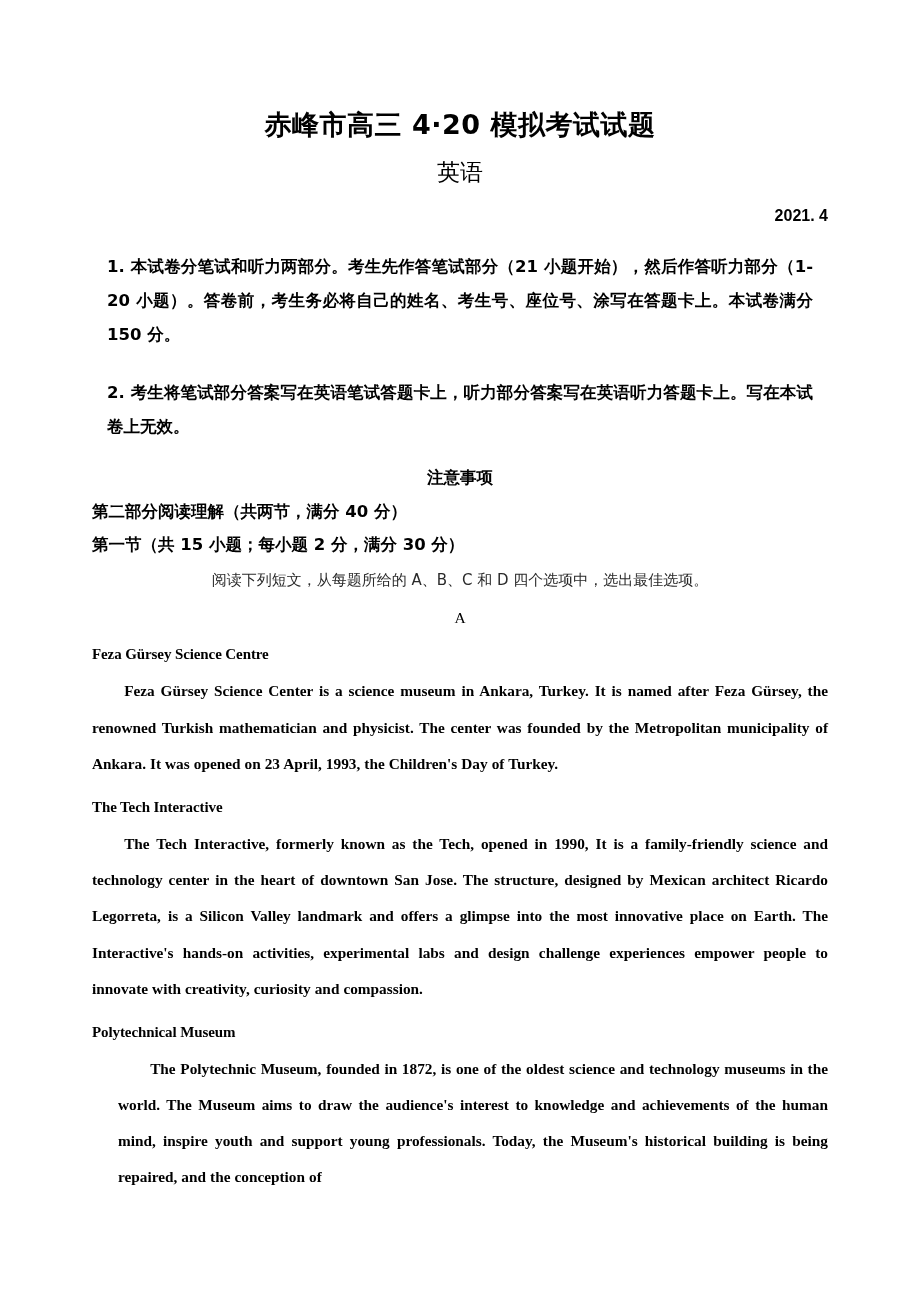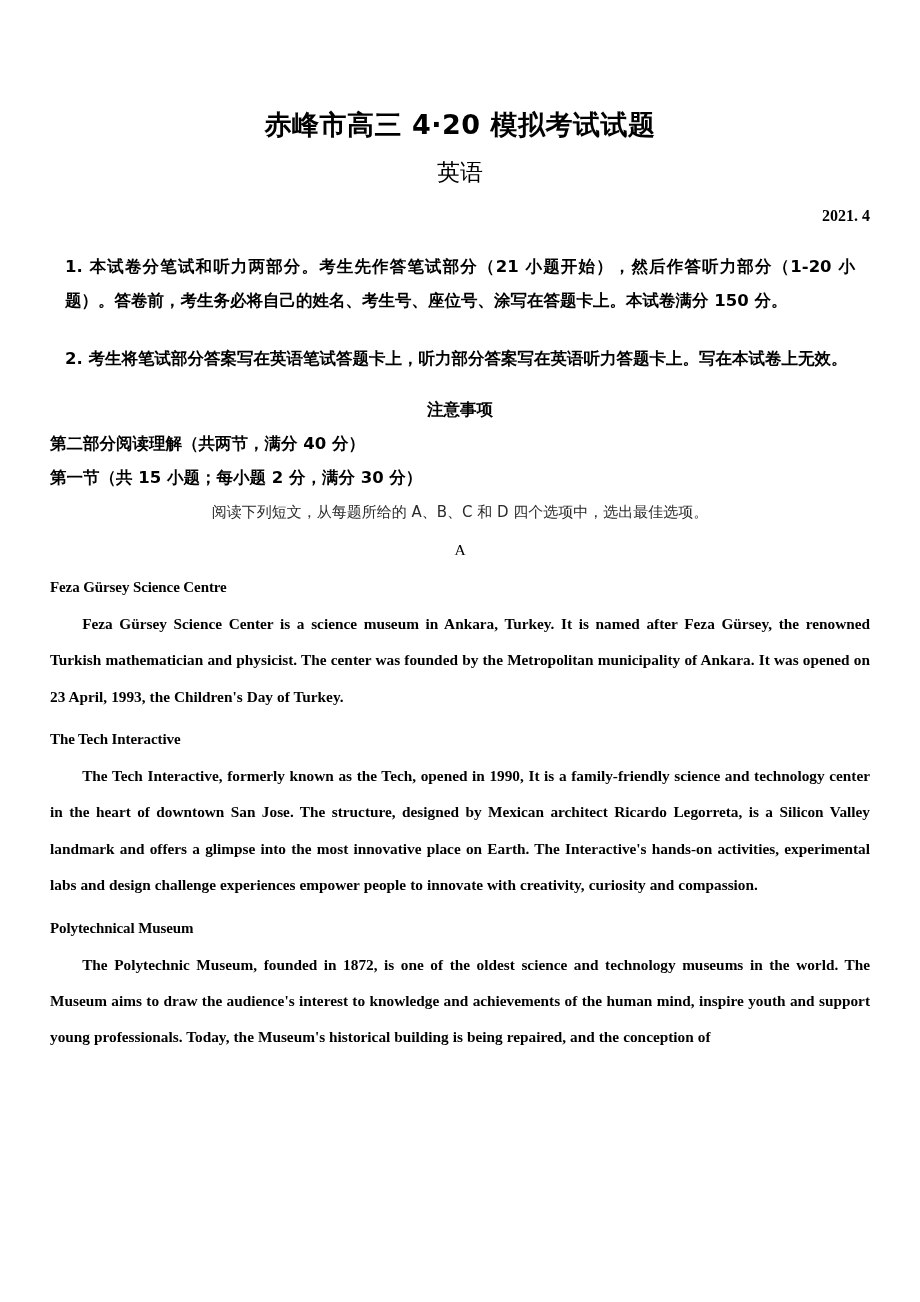--- a/index.html
+++ b/index.html
@@ -14,21 +14,21 @@
     overflow: hidden;
     font-family: "Liberation Serif", "DejaVu Serif", serif;
     color: #000000;
     -webkit-font-smoothing: antialiased;
   }
 
   .page {
     width: 920px;
     height: 1204px;
     box-sizing: border-box;
-    padding: 0 50px;
+    padding: 0 92px;
     position: relative;
   }
 
   
   .doc-title {
     margin: 0;
     padding-top: 108px;
     text-align: center;
     font-family: "DejaVu Sans", "Liberation Sans", sans-serif;
     font-size: 27px;
@@ -42,21 +42,21 @@
     text-align: center;
     font-family: "DejaVu Sans", "Liberation Sans", sans-serif;
     font-size: 23px;
     font-weight: normal;
     line-height: 1.3;
   }
   .doc-date {
     margin: 0;
     padding-top: 18px;
     text-align: right;
-    font-family: Liberation Serif, serif;
+    font-family: Liberation Sans, sans-serif;
     font-size: 16px;
     font-weight: bold;
     line-height: 1.3;
   }
 
   
   .notice-heading {
     margin: 0;
     padding-top: 16px;
     font-family: "DejaVu Sans", "Liberation Sans", sans-serif;
@@ -130,20 +130,21 @@
     font-family: "Liberation Serif", "DejaVu Serif", serif;
     font-size: 15.3px;
     font-weight: bold;
     line-height: 2.38;
     text-align: justify;
     text-justify: inter-word;
     word-spacing: 0.2px;
   }
   .passage-body.tight {
     line-height: 2.36;
+    margin-left: 26px;
   }
 </style>
 </head>
 <body>
 
 <div class="page">
 
   <h1 class="doc-title">赤峰市高三 4·20 模拟考试试题</h1>
 
   <h2 class="doc-subtitle">英语</h2>

